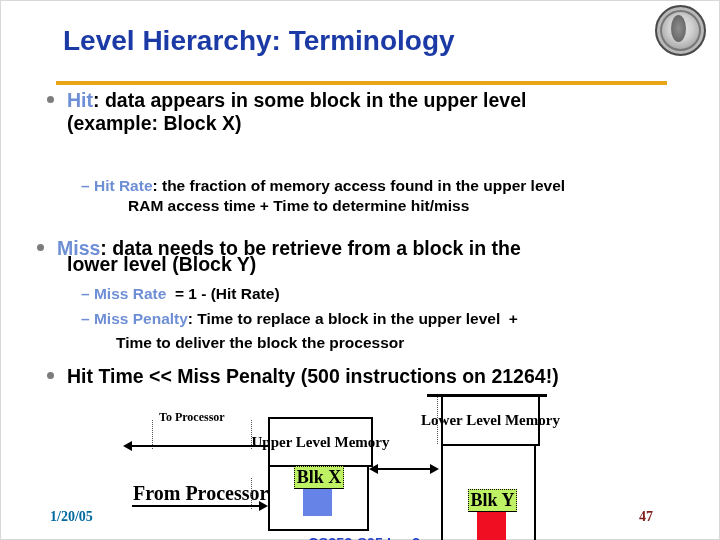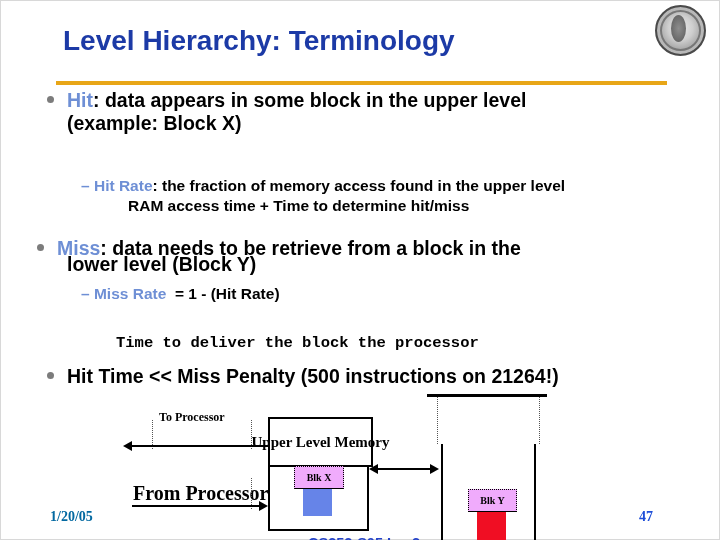--- a/index.html
+++ b/index.html
@@ -23,21 +23,21 @@
 
   
   .serifb{font-family:"Liberation Serif",serif;font-weight:bold;color:#000;white-space:nowrap;}
   .hline{background:#000;}
   .box{box-sizing:border-box;background:#fff;}
   .upper-box{left:267px;top:416px;width:101px;height:114px;border:2px solid #000;}
   .upper-label{left:267px;top:416px;width:101px;height:46px;border:2px solid #000;display:flex;align-items:center;justify-content:center;text-align:center;font-size:15px;line-height:19px;background:#fff;}
   .lower-topline{left:426px;top:393px;width:120px;height:3px;background:#000;}
   .lower-label{left:440px;top:396px;width:95px;height:47px;border:2px solid #000;border-top:none;display:flex;align-items:center;justify-content:center;text-align:center;font-size:15px;line-height:19px;background:#fff;}
   .wall{width:2px;background:#000;}
-  .blk{box-sizing:border-box;border:1px dotted #000;border-bottom:1px solid #000;background:#f0abfc;display:flex;align-items:center;justify-content:center;font-size:10px;}
+  .blk{box-sizing:border-box;border:1px dotted #000;border-bottom:1px solid #000;background:#bef264;display:flex;align-items:center;justify-content:center;font-size:18px;}
   .sq{box-sizing:border-box;}
   .tick{border-left:1px dotted #555;width:0;}
   .tri{width:0;height:0;}
 </style>
 </head>
 <body>
 
 <div class="slide">
 
   <div class="abs title">Level Hierarchy: Terminology</div>
@@ -59,21 +59,24 @@
 
   <div class="abs mb" style="left:56px;top:227px;margin-top:9px;">
     <span class="dot"></span>
     <span class="kw">Miss</span><span>: data needs to be retrieve from a block in the</span>
   </div>
   <div class="abs mb" style="left:66px;top:252px;">lower level (Block Y)</div>
 
   <div class="abs sb" style="left:80px;top:284px;">
     <span class="dash">–</span>&nbsp;<span class="kw">Miss Rate</span><span style="white-space:pre;">  = 1 - (Hit Rate)</span>
   </div>
-  <div class="abs sb" style="left:115px;top:333px;font-family:Liberation Mono, monospace;">Time to deliver the block the processor</div>
+  <div class="abs sb" style="left:80px;top:309px;">
+    <span class="dash">–</span>&nbsp;<span class="kw">Miss Penalty</span><span style="white-space:pre;">: Time to replace a block in the upper level  +</span>
+  </div>
+  <div class="abs sb" style="left:115px;top:333px;">Time to deliver the block the processor</div>
 
   <div class="abs mb" style="left:66px;top:364px;">
     <span class="dot"></span>
     <span>Hit Time &lt;&lt; Miss Penalty (500 instructions on 21264!)</span>
   </div>
 
   <div class="abs serifb" style="left:158px;top:409px;font-size:12px;">To Processor</div>
   <div class="abs tick" style="left:151px;top:419px;height:29px;"></div>
   <div class="abs tick" style="left:250px;top:419px;height:29px;"></div>
   <div class="abs hline" style="left:130px;top:444px;width:137px;height:2px;"></div>
@@ -89,22 +92,23 @@
   <div class="abs blk serifb" style="left:293px;top:465px;width:50px;height:23px;">Blk X</div>
   <div class="abs sq" style="left:302px;top:488px;width:29px;height:27px;background:#6684e8;"></div>
 
   <div class="abs hline" style="left:374px;top:467px;width:58px;height:2px;"></div>
   <div class="abs tri" style="left:368px;top:463px;border-top:5px solid transparent;border-bottom:5px solid transparent;border-right:9px solid #000;"></div>
   <div class="abs tri" style="left:429px;top:463px;border-top:5px solid transparent;border-bottom:5px solid transparent;border-left:9px solid #000;"></div>
 
   <div class="abs lower-topline"></div>
   <div class="abs tick" style="left:436px;top:396px;height:47px;"></div>
   <div class="abs tick" style="left:538px;top:396px;height:47px;"></div>
+  <div class="abs serifb lower-label">Lower Level Memory</div>
   <div class="abs wall" style="left:440px;top:443px;height:97px;"></div>
   <div class="abs wall" style="left:533px;top:443px;height:97px;"></div>
   <div class="abs blk serifb" style="left:467px;top:488px;width:49px;height:23px;">Blk Y</div>
   <div class="abs sq" style="left:476px;top:511px;width:29px;height:29px;background:#f00e23;"></div>
 
   <div class="abs serifb" style="left:49px;top:508px;font-size:14px;color:#0369a1;">1/20/05</div>
   <div class="abs" style="left:307px;top:506px;font-size:14.5px;font-weight:bold;color:#2442c8;z-index:5;margin-top:28px;">CS252-S05 Lec2</div>
-  <div class="abs serifb" style="left:638px;top:508px;font-size:14px;color:#1d4ed8;">47</div>
+  <div class="abs serifb" style="left:638px;top:508px;font-size:14px;color:#7f1d1d;">47</div>
 
 </div>
 
 </body></html>

